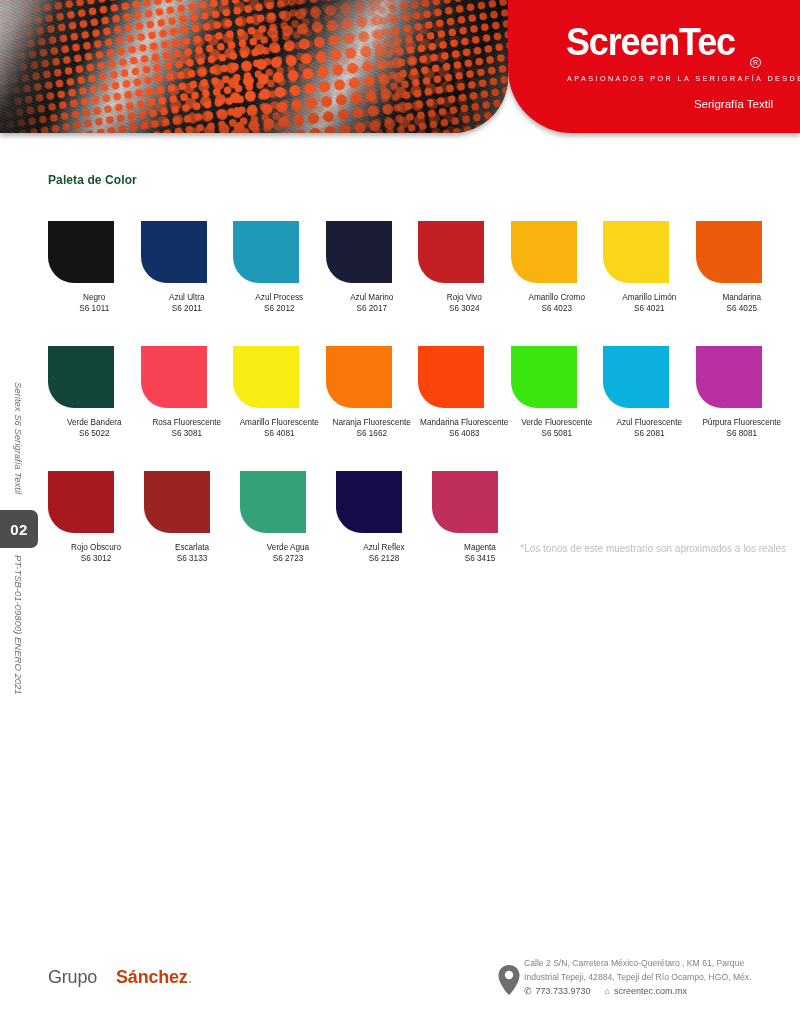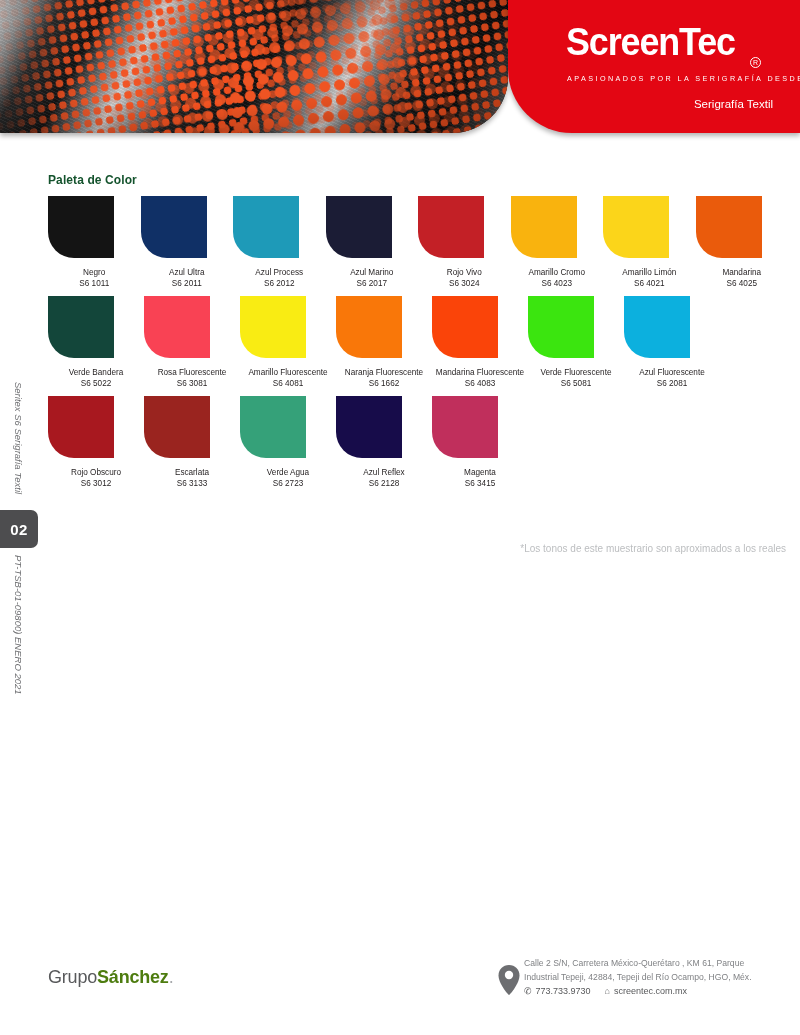--- a/index.html
+++ b/index.html
@@ -186,20 +186,21 @@
   }
   .swatch-row {
     display: flex;
     margin-bottom: 7px;
   }
   .swatch-cell {
     width: 96px;
     display: flex;
     flex-direction: column;
     align-items: center;
+    margin-top: 25px;
   }
   .swatch-chip {
     width: 66px;
     height: 62px;
     border-bottom-left-radius: 26px;
     align-self: flex-start;
     margin-left: 0;
   }
   .swatch-name {
     margin-top: 9px;
@@ -227,21 +228,21 @@
 
   
   #footer { position: absolute; left: 0; bottom: 0; width: 800px; height: 90px; }
   #footer-logo {
     position: absolute;
     left: 48px; top: 22px;
     font-size: 18px;
     color: #58595b;
     letter-spacing: -.2px;
   }
-  #footer-logo b { color: #4d7c0f; }
+  #footer-logo b { color: #c2410c; padding-left: 19px; }
   #footer-logo .dot { color: #a7a9ac; }
 
   #footer-contact {
     position: absolute;
     left: 498px; top: 12px;
     width: 296px;
     display: flex;
     align-items: flex-end;
   }
   #pin-icon { width: 26px; flex: 0 0 26px; margin-top: 5px; }
@@ -354,20 +355,25 @@
       </div>
       <div class="swatch-cell">
         <div class="swatch-chip" style="background: rgb(59, 229, 15);"></div>
         <div class="swatch-name">Verde Fluorescente</div>
         <div class="swatch-code">S6 5081</div>
       </div>
       <div class="swatch-cell">
         <div class="swatch-chip" style="background: rgb(12, 176, 222);"></div>
         <div class="swatch-name">Azul Fluorescente</div>
         <div class="swatch-code">S6 2081</div>
+      </div>
+      <div class="swatch-cell">
+        <div class="swatch-chip" style="background: rgb(185, 48, 163);"></div>
+        <div class="swatch-name">Púrpura Fluorescente</div>
+        <div class="swatch-code">S6 8081</div>
       </div>
     </div>
     <div class="swatch-row">
       <div class="swatch-cell">
         <div class="swatch-chip" style="background: rgb(168, 24, 31);"></div>
         <div class="swatch-name">Rojo Obscuro</div>
         <div class="swatch-code">S6 3012</div>
       </div>
       <div class="swatch-cell">
         <div class="swatch-chip" style="background: rgb(154, 36, 31);"></div>

